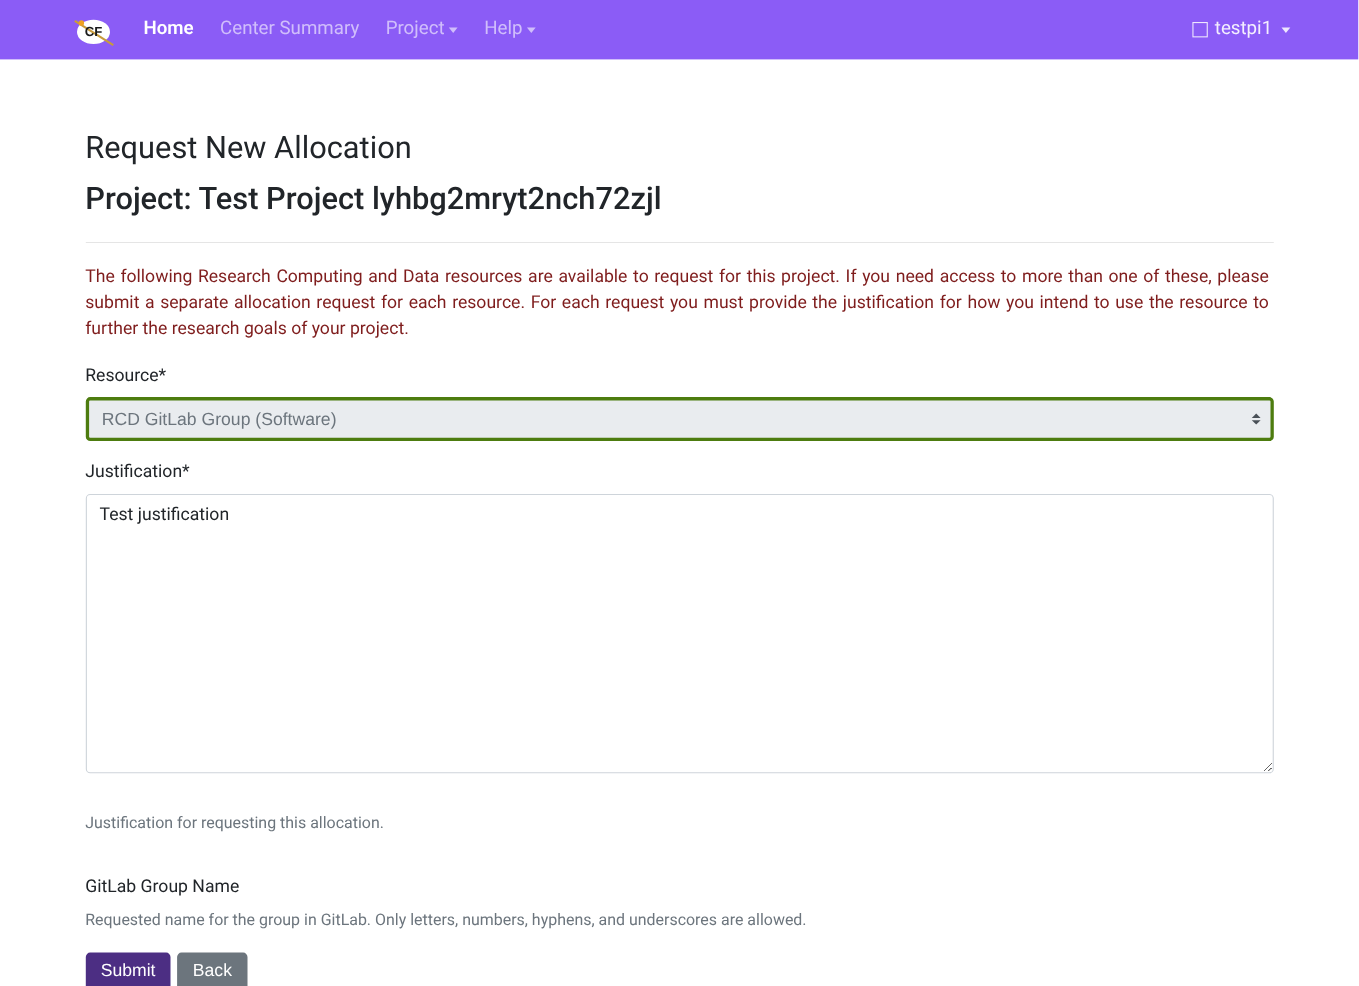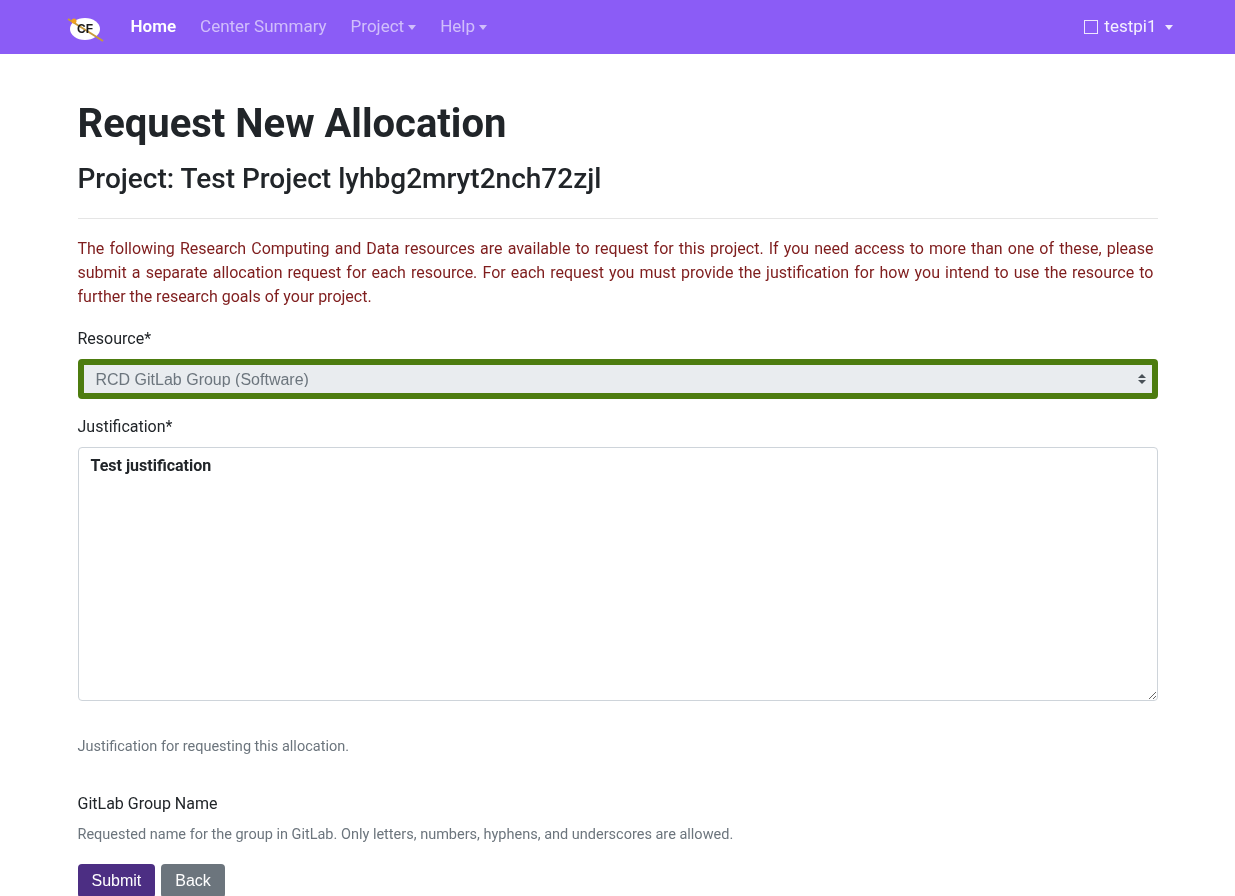--- a/index.html
+++ b/index.html
@@ -67,23 +67,23 @@
     width:14px;height:14px;
     border:1.5px solid rgba(255,255,255,0.85);
     margin-right:6px;
   }
   .container {
     max-width: 1110px;
     margin: 0 auto;
     padding: 0 15px;
   }
   h1.page-title {
-    font-size: 40px;
-    font-weight: 700;
-    margin: 40px 0 4px 0;
+    font-size: 28px;
+    font-weight: 400;
+    margin: 60px 0 4px 0;
     color: #212529;
   }
   h2.project-line {
     font-size: 28px;
     font-weight: 500;
     margin: 0 0 18px 0;
     color: #212529;
   }
   hr.divider {
     border: none;
@@ -104,21 +104,21 @@
     font-size:16px;
   }
   .select-wrap {
     position:relative;
   }
   select.form-select {
     width:100%;
     height:40px;
     padding: 6px 30px 6px 12px;
     background-color:#e9ecef;
-    border:6px solid #4d7c0f;
+    border:3px solid #4d7c0f;
     border-radius:4px;
     color:#6c757d;
     font-size:16px;
     appearance:none;
     -webkit-appearance:none;
   }
   .select-caret {
     position:absolute;
     right:12px;
     top:50%;
@@ -138,21 +138,20 @@
   textarea.form-textarea {
     width:100%;
     height:254px;
     padding:8px 12px;
     border:1px solid #ced4da;
     border-radius:4px;
     font-size:16px;
     font-family:inherit;
     resize:both;
     color:#212529;
-    font-weight:bold;
   }
   .help-text {
     color:#6c757d;
     font-size:14.5px;
     margin-top:4px;
   }
   .justification-help {
     margin-top:28px;
     margin-bottom:34px;
   }

